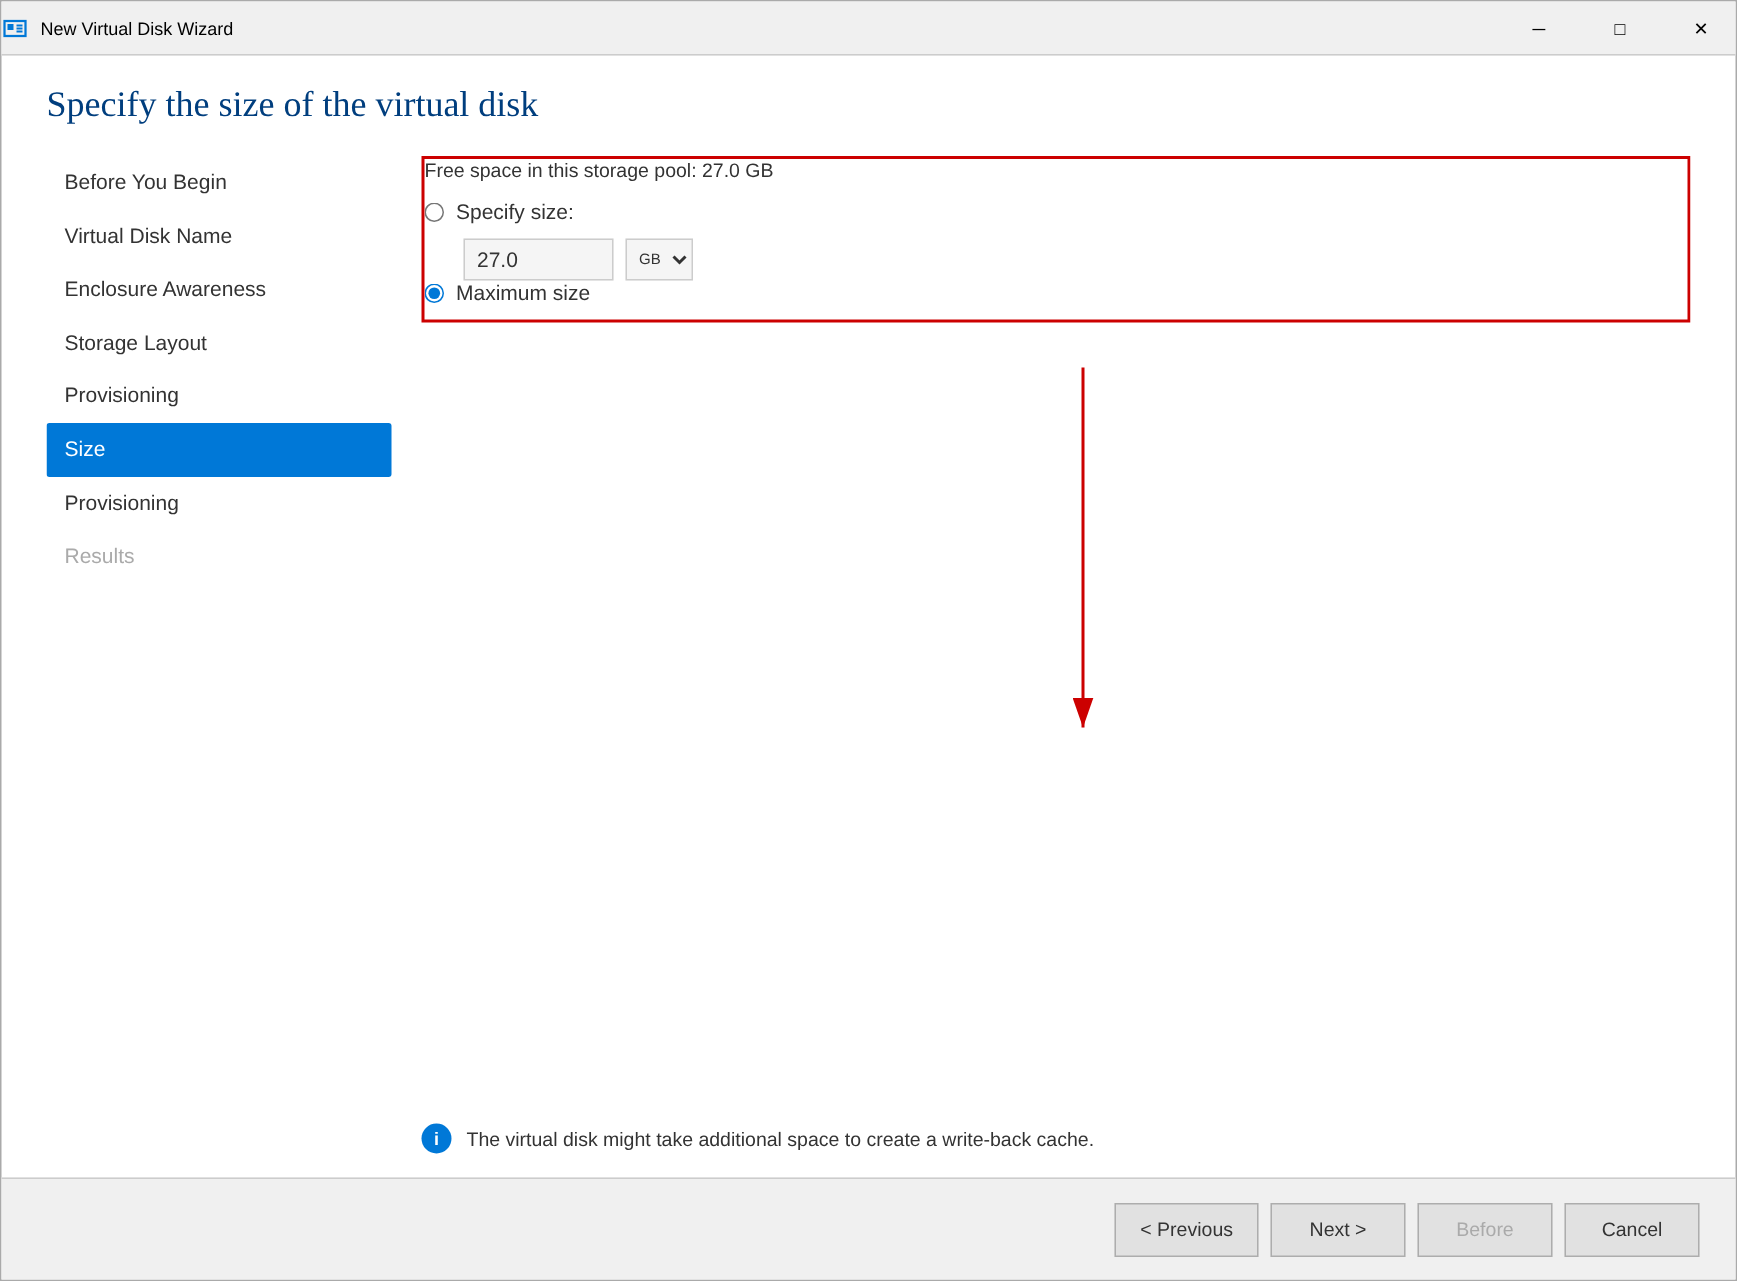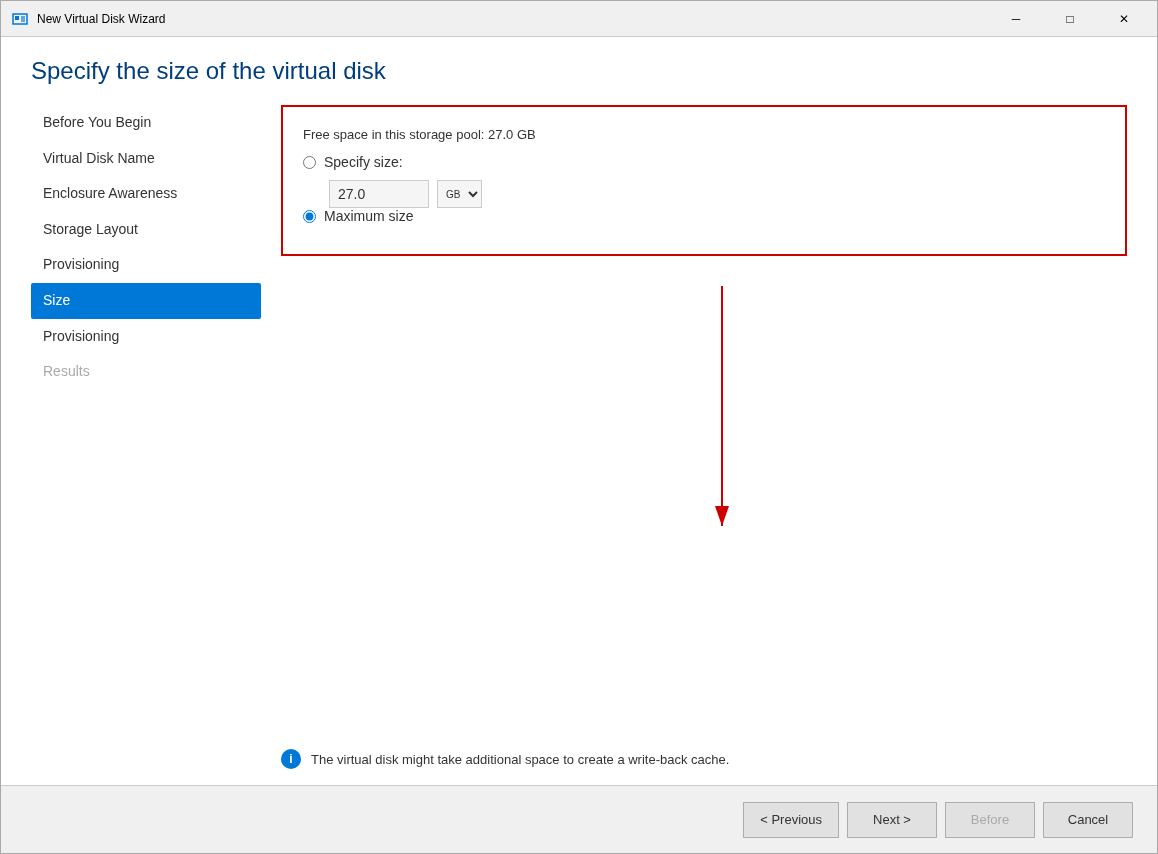--- a/index.html
+++ b/index.html
@@ -19,21 +19,21 @@
       box-shadow: 2px 2px 10px rgba(0,0,0,0.3);
       display: flex;
       flex-direction: column;
     }
     .titlebar {
       background: #f0f0f0;
       border-bottom: 1px solid #ccc;
       height: 36px;
       display: flex;
       align-items: center;
-      padding: 0 10px;
+      padding: 0 0;
       flex-shrink: 0;
     }
     .titlebar-icon {
       width: 18px;
       height: 18px;
       margin-right: 8px;
       display: flex;
       align-items: center;
       justify-content: center;
     }
@@ -68,20 +68,21 @@
       flex-direction: column;
       padding: 20px 30px 0 30px;
       overflow: hidden;
     }
     .page-title {
       font-size: 24px;
       color: #003e7e;
       font-weight: 300;
       margin-bottom: 20px;
       flex-shrink: 0;
+      font-family: Liberation Serif, serif;
     }
     .main-content {
       display: flex;
       flex: 1;
       overflow: hidden;
     }
     .sidebar {
       width: 230px;
       flex-shrink: 0;
       margin-right: 20px;
@@ -102,21 +103,20 @@
       color: #aaa;
       cursor: default;
     }
     .right-panel {
       flex: 1;
       display: flex;
       flex-direction: column;
     }
     .config-box {
       border: 2px solid #c00;
-      padding: 20px;
       background: #fff;
       margin-bottom: 20px;
     }
     .free-space-label {
       font-size: 13px;
       color: #333;
       margin-bottom: 12px;
     }
     .radio-row {
       display: flex;

